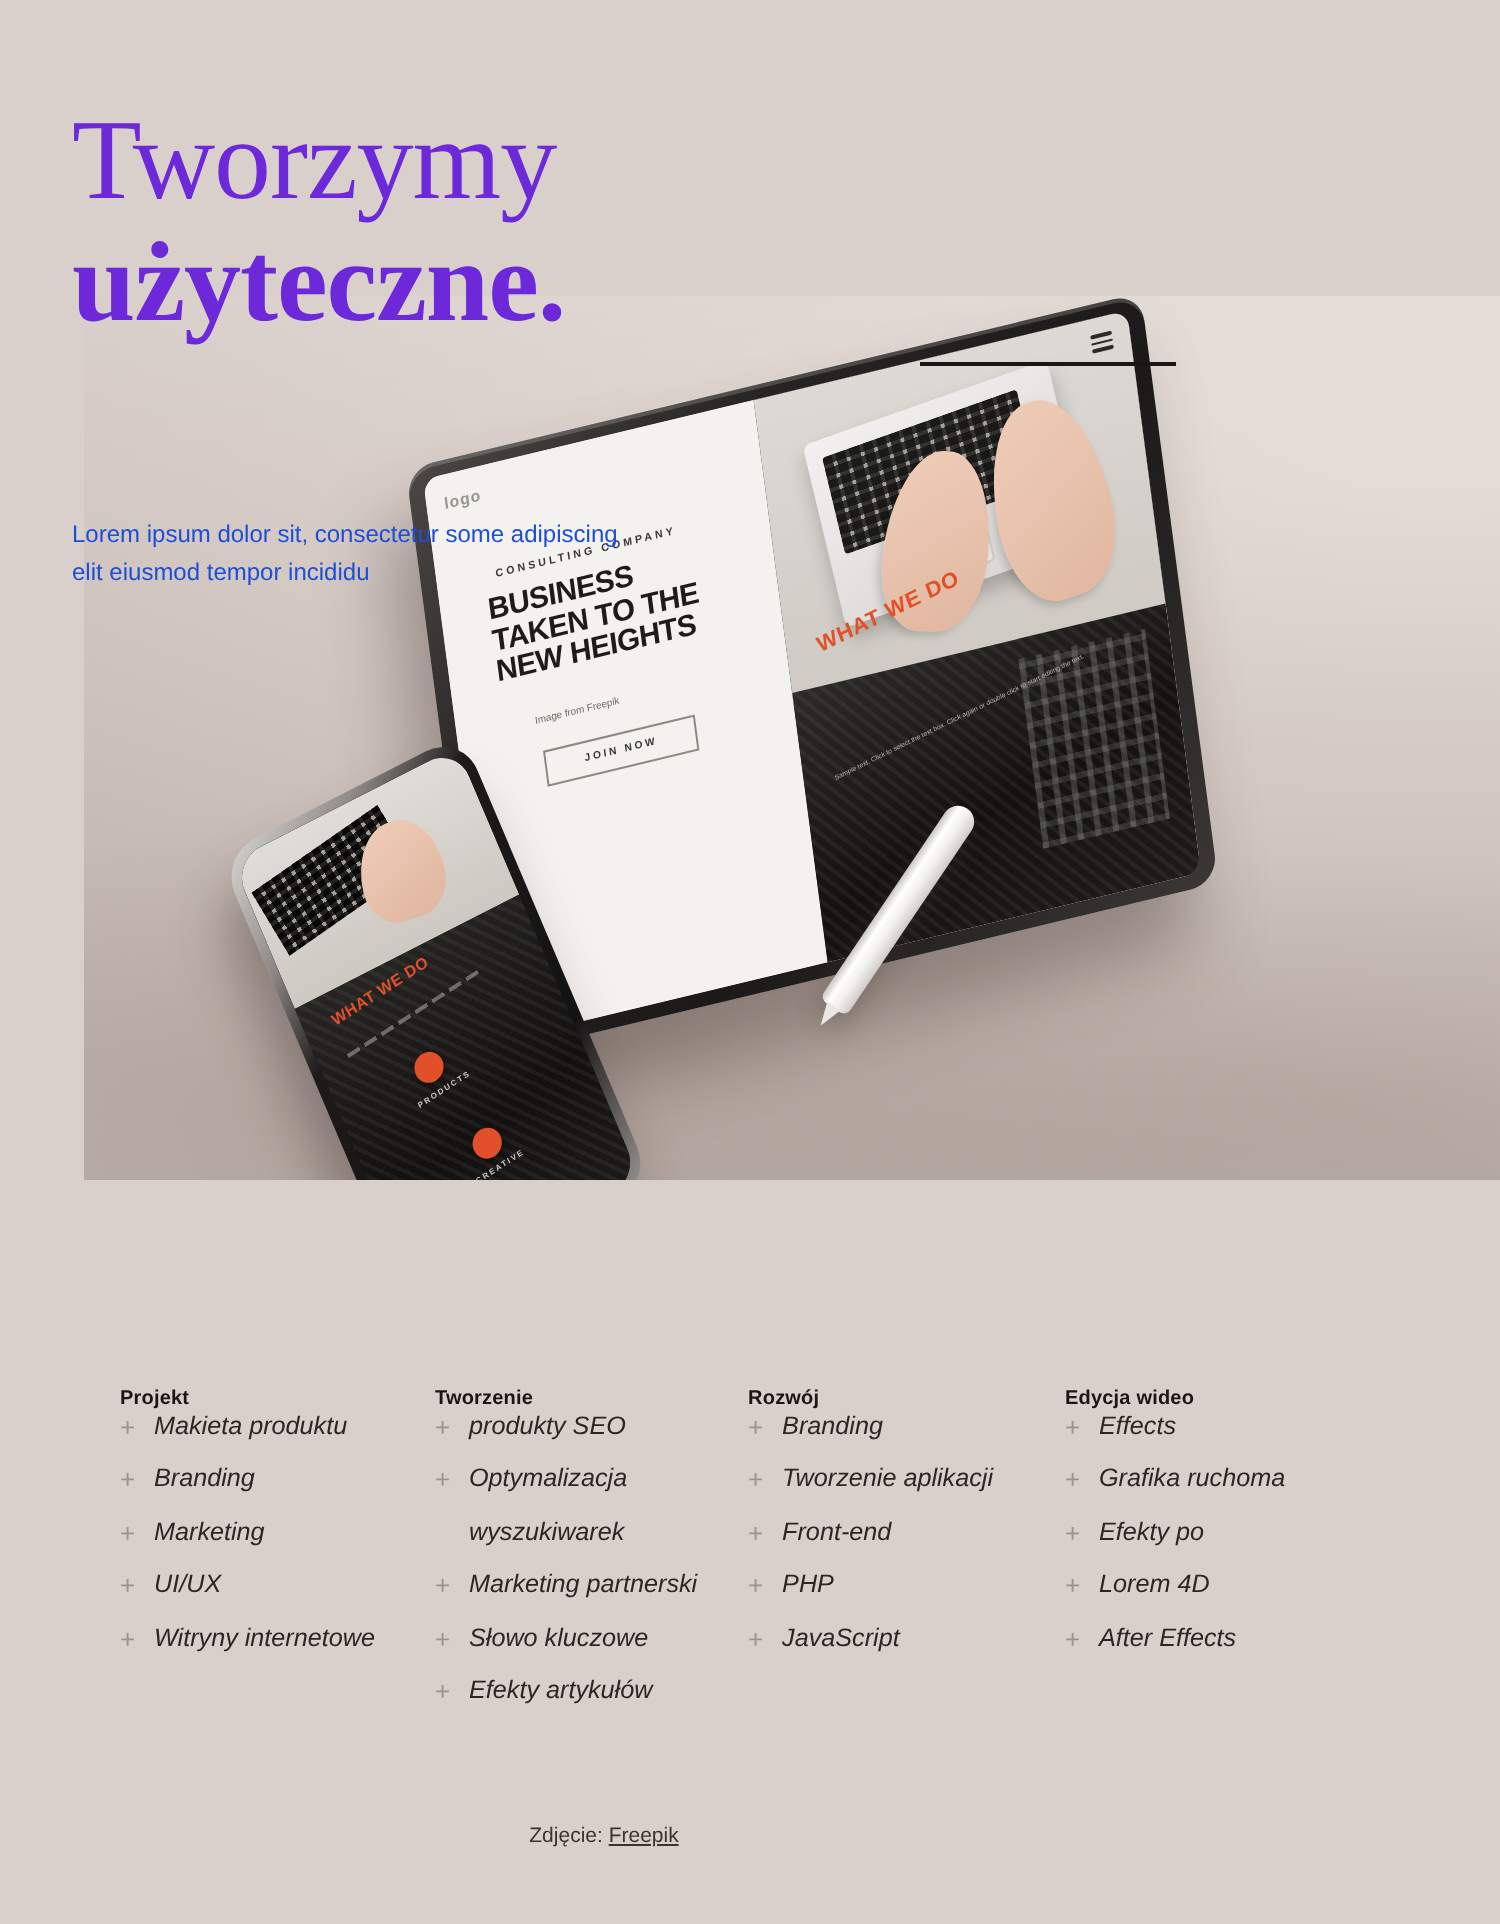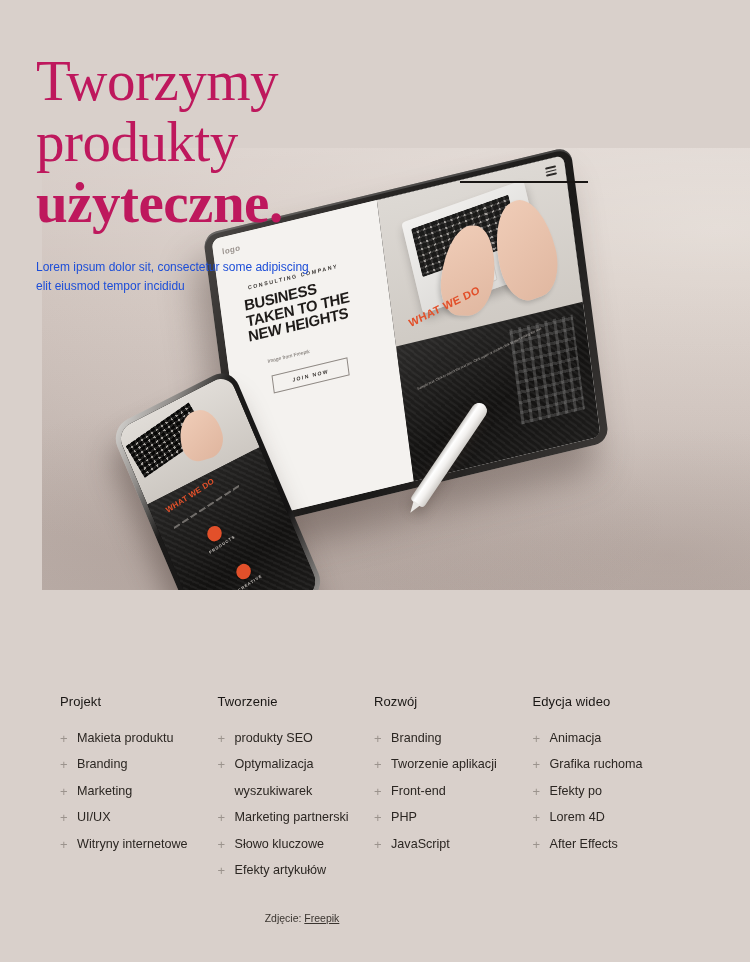--- a/index.html
+++ b/index.html
@@ -386,21 +386,21 @@
   
   .headline {
     position: absolute;
     left: 36px;
     top: 50px;
     width: 420px;
     font-family: "Liberation Serif", "DejaVu Serif", serif;
     font-size: 57px;
     line-height: 1.07;
     letter-spacing: -0.5px;
-    color: #be185d;
+    color: #6d28d9;
     z-index: 10;
   }
   .headline .ln { display: block; font-weight: 400; }
   .headline .ln.bold { font-weight: 700; }
 
   .subhead {
     position: absolute;
     left: 36px;
     top: 258px;
     width: 290px;
@@ -426,24 +426,23 @@
     left: 0;
     top: 694px;
     width: 750px;
     display: flex;
     padding: 0 60px;
   }
   .col { width: 166px; }
   .col:nth-child(2) { width: 165px; }
   .col:nth-child(3) { width: 167px; }
   .col-title {
-    font-size: 13px;
-    font-weight: 400;
+    font-size: 10px;
+    font-weight: 700;
     color: #191614;
-    margin-bottom: 21px;
     letter-spacing: 0.1px;
   }
   .link-item {
     display: flex;
     align-items: flex-start;
     margin-bottom: 9px;
     font-size: 12.6px;
     line-height: 1.38;
     color: #2b2622;
   }
@@ -451,21 +450,21 @@
     display: inline-block;
     width: 13px;
     min-width: 13px;
     margin-right: 4px;
     color: #9b938d;
     font-size: 13px;
     line-height: 1.34;
     font-weight: 400;
   }
   .plus.hidden { visibility: hidden; }
-  .link-text { flex: 1; }
+  .link-text { flex: 1; font-style: italic; }
 
   
   .credit {
     position: absolute;
     left: 0;
     top: 912px;
     width: 604px;
     text-align: center;
     font-size: 10.5px;
     color: #3a342f;
@@ -538,21 +537,20 @@
           <div class="feat-label fl-2">CREATIVE</div>
         </div>
       </div>
 
       <div class="stylus"></div>
 
     </div>
 
     <h1 class="headline">
       <span class="ln">Tworzymy</span>
-      <span class="ln">produkty</span>
       <span class="ln bold">użyteczne.</span>
     </h1>
 
     <p class="subhead">Lorem ipsum dolor sit, consectetur some adipiscing elit eiusmod tempor incididu</p>
 
     <div class="rule"></div>
   </section>
 
   <section class="links">
 
@@ -629,21 +627,21 @@
       <div class="link-item">
         <span class="plus">+</span>
         <span class="link-text">JavaScript</span>
       </div>
     </div>
 
     <div class="col">
       <div class="col-title">Edycja wideo</div>
       <div class="link-item">
         <span class="plus">+</span>
-        <span class="link-text">Animacja</span>
+        <span class="link-text">Effects</span>
       </div>
       <div class="link-item">
         <span class="plus">+</span>
         <span class="link-text">Grafika ruchoma</span>
       </div>
       <div class="link-item">
         <span class="plus">+</span>
         <span class="link-text">Efekty po</span>
       </div>
       <div class="link-item">

